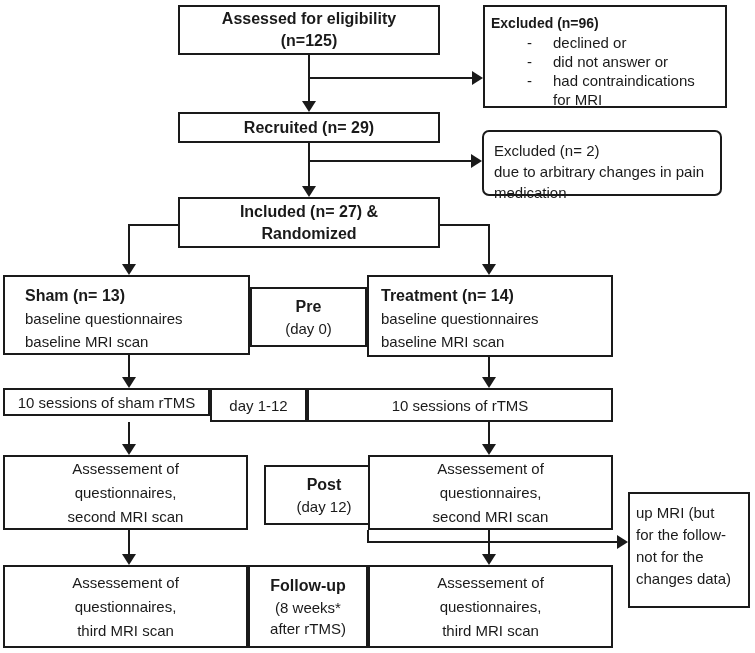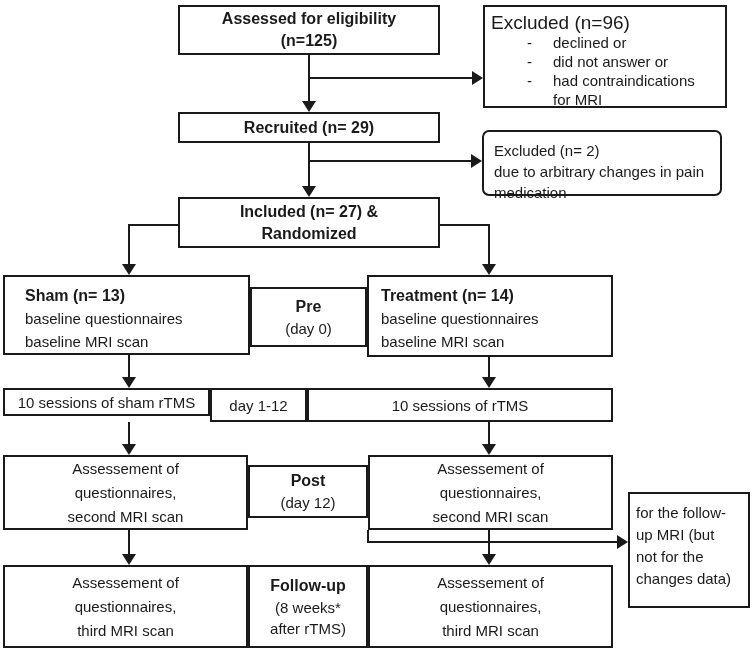--- a/index.html
+++ b/index.html
@@ -11,21 +11,21 @@
   .box{position:absolute;border:2px solid #1a1a1a;background:#fff;box-sizing:border-box;}
   .center{display:flex;flex-direction:column;align-items:center;justify-content:center;text-align:center;}
   .bold{font-weight:bold;}
   .t16{font-size:16px;line-height:22px;}
   .t15{font-size:15px;line-height:21px;}
   .vline{position:absolute;width:2px;background:#1a1a1a;}
   .hline{position:absolute;height:2px;background:#1a1a1a;}
   .arrow-down{position:absolute;width:0;height:0;border-left:7px solid transparent;border-right:7px solid transparent;border-top:11px solid #1a1a1a;}
   .arrow-right{position:absolute;width:0;height:0;border-top:7px solid transparent;border-bottom:7px solid transparent;border-left:11px solid #1a1a1a;}
   .pad{padding:8px 10px;text-align:left;border-radius:7px;}
-  .exc-title{font-size:19px;line-height:20px;}
+  .exc-title{font-size:14px;line-height:20px;font-weight:bold;}
   .exc-item{display:flex;padding-left:28px;font-size:15px;line-height:19px;}
   .exc-item .dash{width:34px;flex:0 0 34px;padding-left:8px;box-sizing:border-box;}
   .exc-item .txt{flex:1;}
   .arm-line{font-size:15px;line-height:23px;}
   .assess-line{font-size:15px;line-height:24px;}
   .drop-line{font-size:15px;line-height:22px;text-align:left;}
 </style>
 </head>
 <body>
 
@@ -118,33 +118,33 @@
   <div class="vline" style="left:128px;top:422px;height:24px;"></div>
   <div class="arrow-down" style="left:122px;top:444px;"></div>
   <div class="vline" style="left:488px;top:422px;height:24px;"></div>
   <div class="arrow-down" style="left:482px;top:444px;"></div>
 
   <div class="box center" style="left:3px;top:455px;width:245px;height:75px;">
     <div class="assess-line">Assessement of</div>
     <div class="assess-line">questionnaires,</div>
     <div class="assess-line">second MRI scan</div>
   </div>
-  <div class="box center" style="left:248px;top:465px;width:120px;height:53px;">
+  <div class="box center" style="left:264px;top:465px;width:120px;height:60px;">
     <div class="bold t16">Post</div>
     <div class="t15">(day 12)</div>
   </div>
   <div class="box center" style="left:368px;top:455px;width:245px;height:75px;">
     <div class="assess-line">Assessement of</div>
     <div class="assess-line">questionnaires,</div>
     <div class="assess-line">second MRI scan</div>
   </div>
 
   <div class="box" style="left:628px;top:492px;width:122px;height:116px;padding:8px 6px;">
+    <div class="drop-line">up MRI (but</div>
     <div class="drop-line">for the follow-</div>
-    <div class="drop-line">up MRI (but</div>
     <div class="drop-line">not for the</div>
     <div class="drop-line">changes data)</div>
   </div>
 
   <div class="vline" style="left:128px;top:530px;height:26px;"></div>
   <div class="arrow-down" style="left:122px;top:554px;"></div>
   <div class="vline" style="left:488px;top:530px;height:26px;"></div>
   <div class="arrow-down" style="left:482px;top:554px;"></div>
   <div class="vline" style="left:367px;top:530px;height:13px;"></div>
   <div class="hline" style="left:367px;top:541px;width:252px;"></div>

